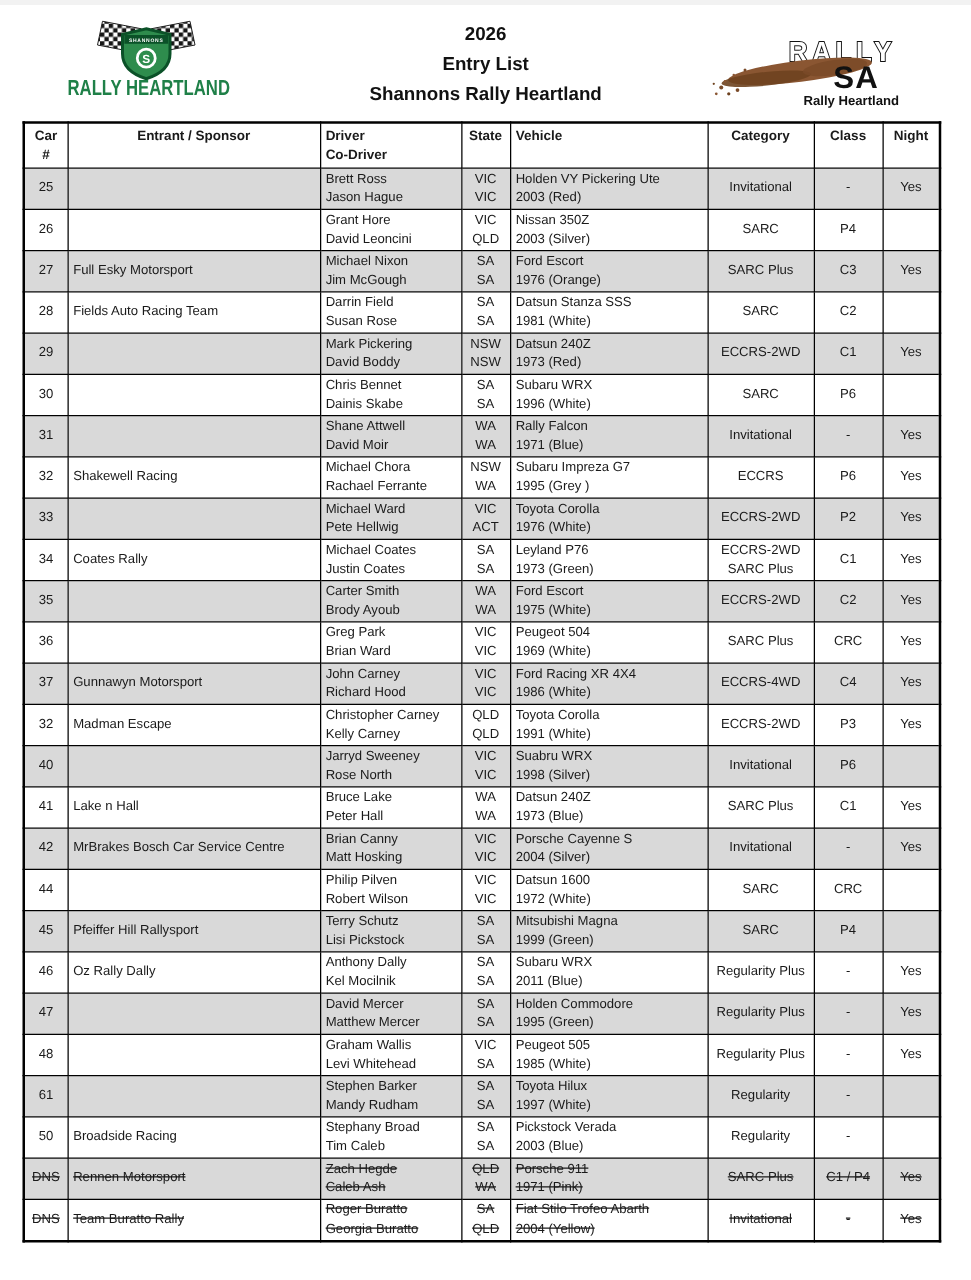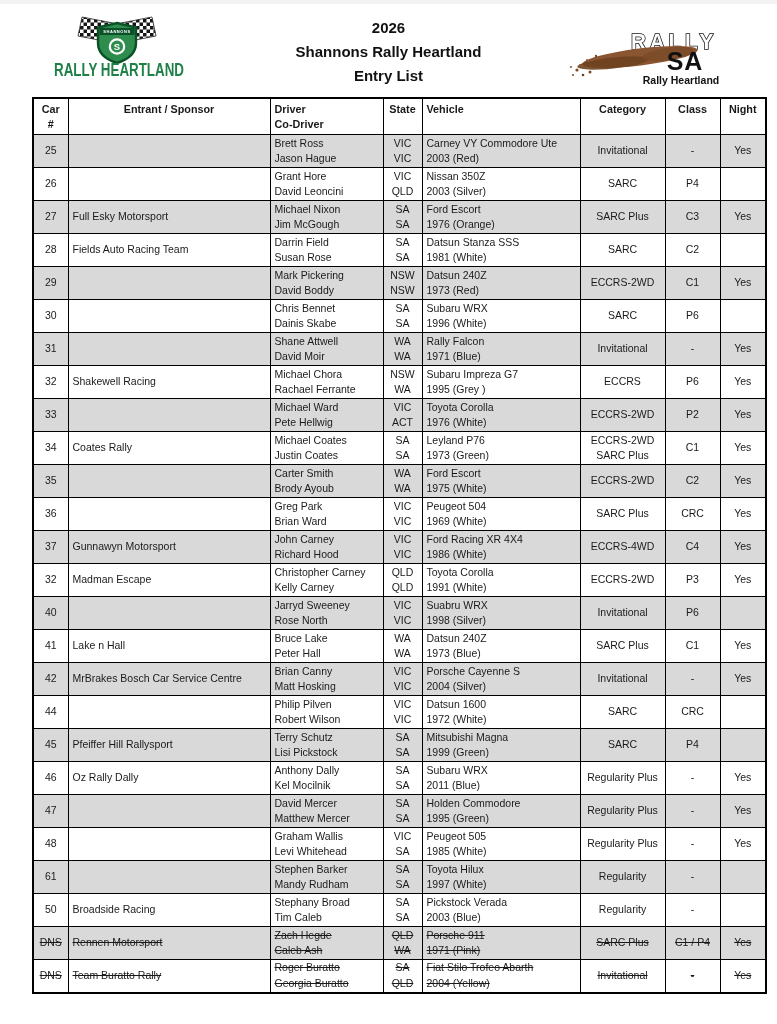--- a/index.html
+++ b/index.html
@@ -12,21 +12,21 @@
   
   .title-block {
     position:absolute; left:0; right:0; top:12px;
     text-align:center; font-weight:700; font-size:15px; line-height:24px;
     color:#111;
   }
   .logo-left  { position:absolute; left:45px;  top:8px; }
   .logo-right { position:absolute; left:568px; top:8px; }
   
   table.entry-table {
-    position:absolute; left:32px; top:93px; width:733px;
+    position:absolute; left:18px; top:93px; width:733px;
     border-collapse:collapse; table-layout:fixed;
     border:2px solid #000;
     font-size:10.5px;
   }
   .entry-table th, .entry-table td { border:1px solid #000; overflow:hidden; }
   .entry-table thead th {
     font-weight:700; font-size:10.8px; vertical-align:top;
     padding:3px 4px 2px 4px; height:36px; line-height:15px;
     background:#fff;
   }
@@ -39,22 +39,22 @@
   tr.shaded td { background:#d9d9d9; }
   tr.dns td { text-decoration:line-through; }
 </style>
 </head>
 <body>
 
 <div class="page">
 
   <div class="title-block">
     <div>2026</div>
+    <div>Entry List</div>
     <div>Shannons Rally Heartland</div>
-    <div>Entry List</div>
   </div>
 
   <svg class="logo-left" width="150" height="70" viewBox="0 0 150 70">
     <defs>
       <pattern id="chk" width="7" height="7" patternUnits="userSpaceOnUse">
         <rect width="7" height="7" fill="#ffffff"></rect>
         <rect width="3.5" height="3.5" fill="#161616"></rect>
         <rect x="3.5" y="3.5" width="3.5" height="3.5" fill="#161616"></rect>
       </pattern>
     </defs>
@@ -127,21 +127,21 @@
           <td class="c-left"></td>
           <td class="c-left">
             <div class="cell-line">Brett Ross</div>
             <div class="cell-line">Jason Hague</div>
           </td>
           <td class="c-center">
             <div class="cell-line">VIC</div>
             <div class="cell-line">VIC</div>
           </td>
           <td class="c-left">
-            <div class="cell-line">Carney VY Commodore Ute</div>
+            <div class="cell-line">Holden VY Pickering Ute</div>
             <div class="cell-line">2003 (Red)</div>
           </td>
           <td class="c-center">
             <div class="cell-line">Invitational</div>
           </td>
           <td class="c-center">
             <div class="cell-line">-</div>
           </td>
           <td class="c-center">
             <div class="cell-line">Yes</div>

